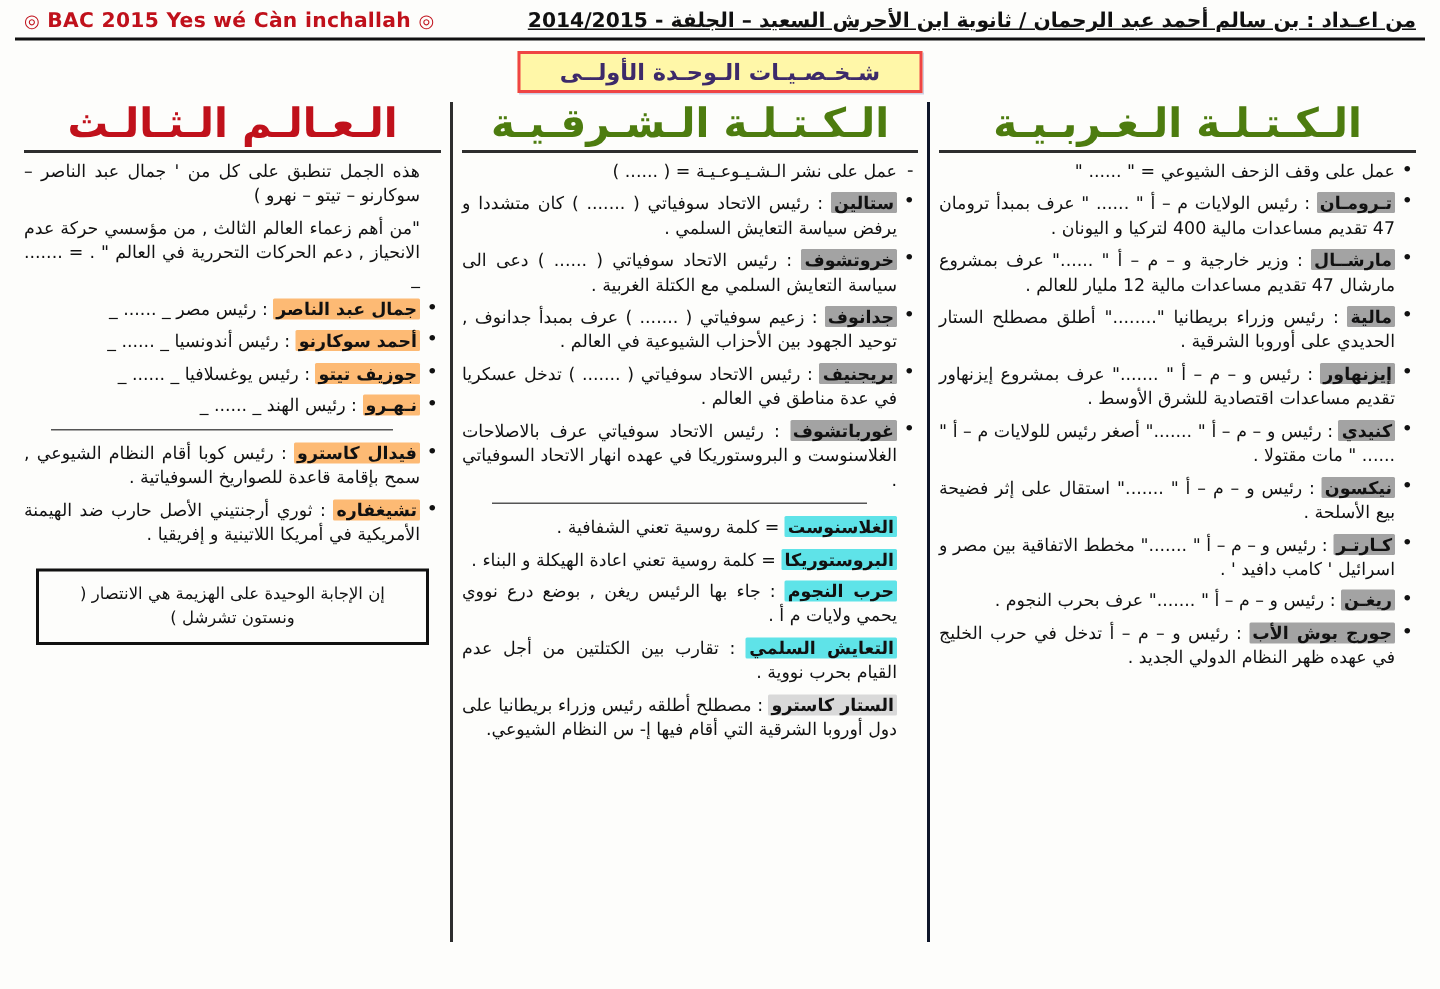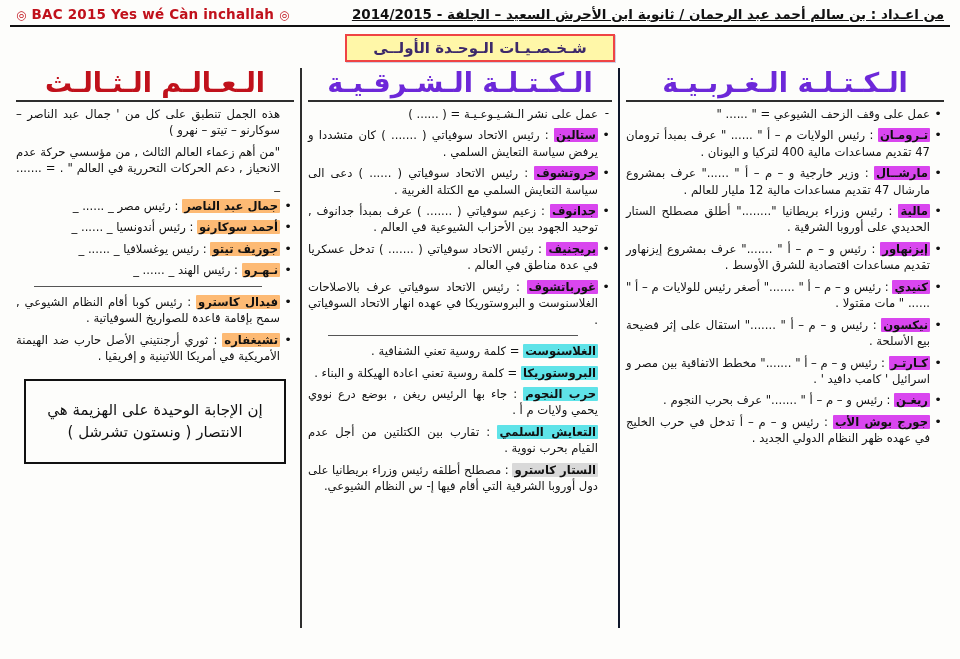--- a/index.html
+++ b/index.html
@@ -64,21 +64,21 @@
     box-sizing:border-box;
     padding:0 6px;
   }
   .col.west{width:332px;border-left:2px solid #0f172a;}
   .col.east{width:318px;border-left:2px solid #2e2e2e;}
   .col.third{width:290px;}
   .col-head{
     text-align:center;
     font-weight:bold;
     font-size:27px;
-    color:#6d28d9;
+    color:#4d7c0f;
     letter-spacing:1px;
     line-height:1.1;
     padding-bottom:2px;
     margin-bottom:4px;
     border-bottom:2px solid #2e2e2e;
     font-family:"DejaVu Sans","Liberation Sans",sans-serif;
   }
   .col.third .col-head{color:#c0111b;}
   
   ul.items{
@@ -101,33 +101,33 @@
     color:#111;
   }
   ul.items li.nobullet:before{content:"";}
   ul.items li.dash:before{content:"-";right:-11px;font-size:12px;}
   .hl{
     padding:0 2px;
     font-weight:bold;
     border-radius:1px;
   }
   .hl.green{background:#fdba74;}
-  .hl.yellow{background:#d946ef;}
+  .hl.yellow{background:#a3a3a3;}
   .hl.cyan{background:#5fe3e8;}
   .hl.gray{background:#d9d9d9;}
   .rule{
     border:0;border-top:1px solid #555;
     width:86%;margin:7px auto 7px auto;
   }
   .box{
     border:2px solid #111;
-    padding:18px 9px;
+    padding:7px 9px;
     margin:14px 8px 0 8px;
     text-align:center;
-    font-size:15px;
+    font-size:11px;
     line-height:1.5;
   }
   .small-note{font-size:11px;}
 </style>
 </head>
 <body>
 
 <div class="page">
 
   <div class="topbar">

